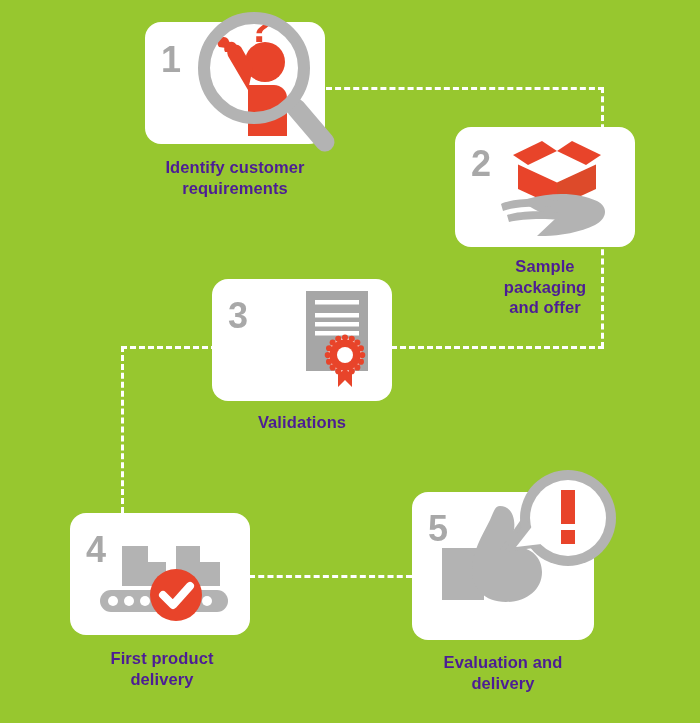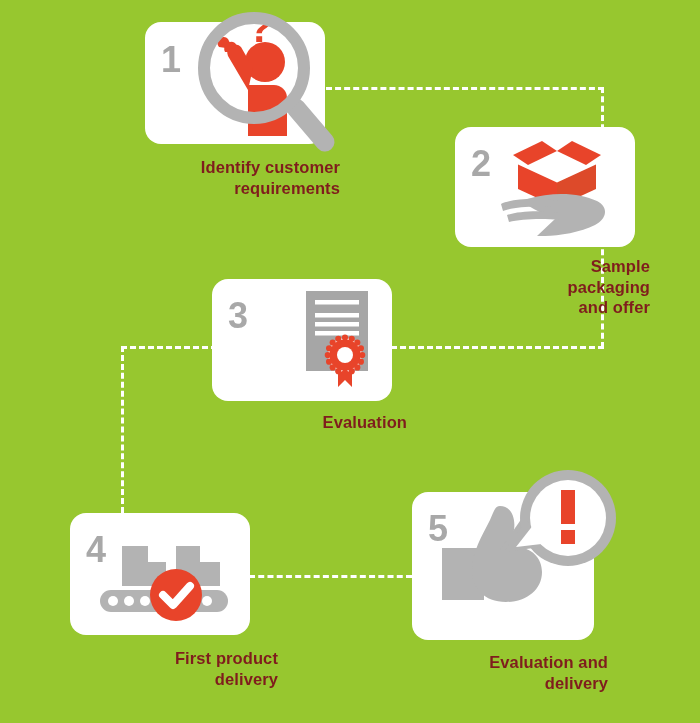--- a/index.html
+++ b/index.html
@@ -49,25 +49,25 @@
     position: absolute;
     color: #a8a8a8;
     font-weight: bold;
     font-size: 36px;
     line-height: 1;
     z-index: 6;
     user-select: none;
   }
   .caption {
     position: absolute;
-    color: #7f1d1d;
+    color: #4c1d95;
     font-weight: bold;
     font-size: 16.5px;
     line-height: 1.25;
-    text-align: right;
+    text-align: center;
     z-index: 4;
     white-space: pre-line;
     letter-spacing: .1px;
   }
   .icon-wrap {
     position: absolute;
     z-index: 5;
     pointer-events: none;
   }
   svg { display: block; overflow: visible; }
@@ -178,21 +178,21 @@
           <circle cx="32.7" cy="76.4" r="3.1"></circle>
             <circle cx="29.1" cy="70.7" r="3.1"></circle>
           <circle cx="27.8" cy="64" r="3.1"></circle>
             <circle cx="29.1" cy="57.3" r="3.1"></circle>
           <circle cx="32.7" cy="51.6" r="3.1"></circle>
             <circle cx="38.3" cy="47.8" r="3.1"></circle>
         </g>
       </svg>
     </div>
 
-    <div class="caption" style="left:197px; top:412px; width:210px;">Evaluation</div>
+    <div class="caption" style="left:197px; top:412px; width:210px;">Validations</div>
   </div>
 
   <div class="step">
     <div class="card" style="left:70px; top:513px; width:180px; height:122px;"></div>
     <div class="step-num" style="left:86px; top:532px;">4</div>
 
     <div class="icon-wrap" style="left:98px; top:540px;">
       <svg width="132" height="85" viewBox="0 0 132 85">
 
         <rect x="24" y="6" width="26" height="40" fill="#b3b3b3"></rect>
@@ -208,21 +208,21 @@
           <circle cx="63" cy="61" r="5"></circle>
           <circle cx="93" cy="61" r="5"></circle>
           <circle cx="109" cy="61" r="5"></circle>
         </g>
 
         <circle cx="78" cy="55" r="26" fill="#e8442a"></circle>
         <path d="M65 55 L75 65 L92 46" fill="none" stroke="#ffffff" stroke-width="8" stroke-linecap="round" stroke-linejoin="round"></path>
       </svg>
     </div>
 
-    <div class="caption" style="left:68px; top:648px; width:210px;">First product
+    <div class="caption" style="left:57px; top:648px; width:210px;">First product
 delivery</div>
   </div>
 
   <div class="step">
     <div class="card" style="left:412px; top:492px; width:182px; height:148px;"></div>
     <div class="step-num" style="left:428px; top:511px;">5</div>
 
     <div class="icon-wrap" style="left:438px; top:470px;">
       <svg width="190" height="160" viewBox="0 0 190 160">
 

